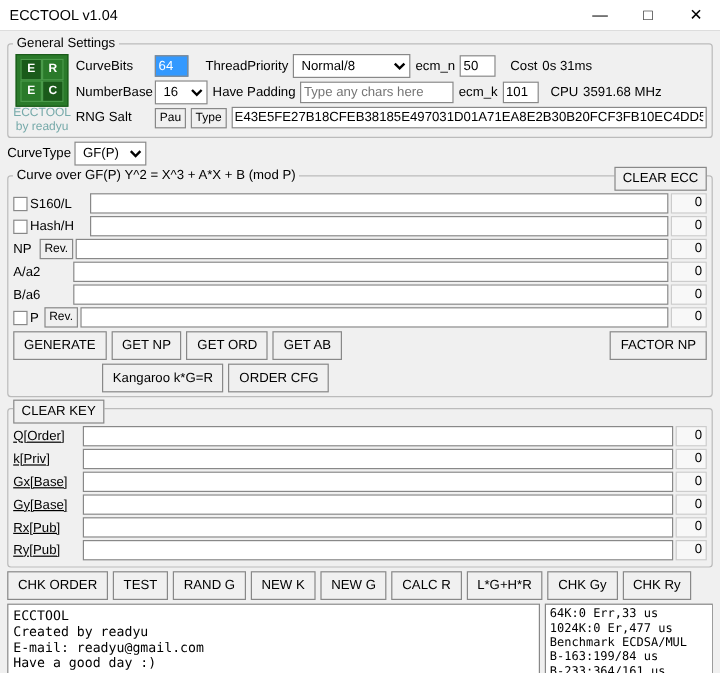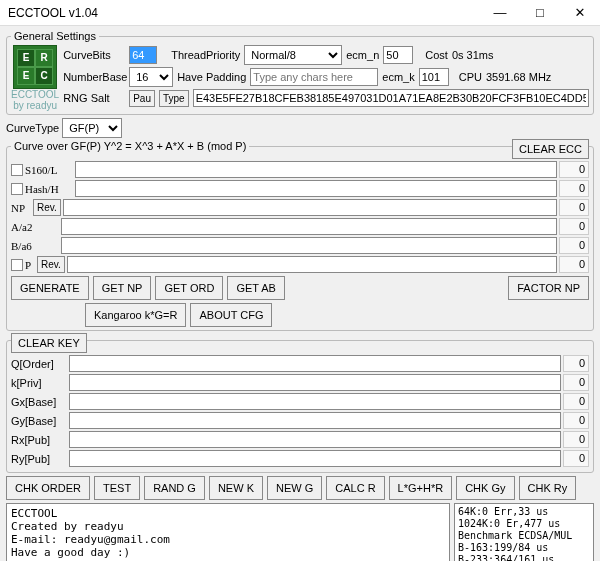--- a/index.html
+++ b/index.html
@@ -19,27 +19,27 @@
 .lbl { font-size: 11px; white-space: nowrap; }
 .lbl-author { font-size: 10px; color: #7aa; }
 input[type=text], select { font-family: inherit; font-size: 11px; border: 1px solid #888; padding: 1px 2px; height: 18px; background: #fff; }
 input[type=text].hl { background: #3399ff; color: #fff; }
 input[type=text].wide { flex: 1; min-width: 0; }
 select { height: 20px; }
 .btn { font-family: inherit; font-size: 11px; border: 1px solid #888; background: #f0f0f0; padding: 2px 6px; height: 20px; cursor: pointer; white-space: nowrap; }
 .btn.big { height: 24px; padding: 3px 8px; }
 .chk { width: 12px; height: 12px; border: 1px solid #888; background: #fff; display: inline-block; }
 .curve-row { display: flex; align-items: center; gap: 2px; margin-bottom: 2px; }
-.curve-lbl { width: 48px; font-size: 11px; white-space: nowrap; font-family: Liberation Serif, serif; }
+.curve-lbl { width: 48px; font-size: 11px; white-space: nowrap; }
 .curve-input { flex: 1; height: 17px; border: 1px solid #888; background: #fff; font-size: 11px; padding: 0 2px; }
 .curve-val { width: 30px; text-align: right; border: 1px solid #ccc; background: #f8f8f8; height: 17px; line-height: 15px; padding-right: 3px; font-size: 11px; }
 .btn-row { display: flex; gap: 4px; margin-top: 3px; flex-wrap: wrap; }
 .spacer { flex: 1; }
 .kp-row { display: flex; align-items: center; gap: 2px; margin-bottom: 2px; }
-.kp-lbl { width: 56px; font-size: 11px; }
+.kp-lbl { width: 56px; font-size: 11px; text-decoration: underline; }
 .kp-input { flex: 1; height: 17px; border: 1px solid #888; background: #fff; }
 .kp-val { width: 26px; text-align: right; border: 1px solid #ccc; background: #f8f8f8; height: 17px; line-height: 15px; padding-right: 3px; font-size: 11px; }
 .bottom { display: flex; gap: 4px; margin-top: 3px; }
 .info-box { flex: 1; border: 1px solid #888; background: #fff; padding: 3px 4px; font-family: Consolas, monospace; font-size: 11px; height: 86px; overflow: auto; white-space: pre; }
 .right-col { width: 140px; display: flex; flex-direction: column; gap: 3px; }
 .right-btns { display: flex; gap: 3px; }
 .right-btns .btn { flex: 1; }
 .log-box { border: 1px solid #888; background: #fff; padding: 2px 3px; font-family: Consolas, monospace; font-size: 10px; height: 90px; overflow: auto; white-space: pre; line-height: 1.2; }
 .small-btn { font-size: 10px; padding: 1px 3px; height: 17px; border: 1px solid #888; background: #f0f0f0; }
 .gs-grid { display: flex; gap: 4px; }
@@ -161,21 +161,21 @@
     <button class="btn big">GENERATE</button>
     <button class="btn big">GET NP</button>
     <button class="btn big">GET ORD</button>
     <button class="btn big">GET AB</button>
     <span class="spacer"></span>
     <button class="btn big">FACTOR NP</button>
   </div>
   <div class="btn-row">
     <span style="width:70px"></span>
     <button class="btn big">Kangaroo k*G=R</button>
-    <button class="btn big">ABOUT CFG</button>
+    <button class="btn big">ORDER CFG</button>
   </div>
 </fieldset>
 
 <fieldset>
   <legend>KeyPairs</legend>
   <div style="display:flex;margin-top:-16px;margin-bottom:2px">
     <button class="btn">CLEAR KEY</button>
   </div>
   <div class="kp-row">
         <span class="kp-lbl">Q[Order]</span>

